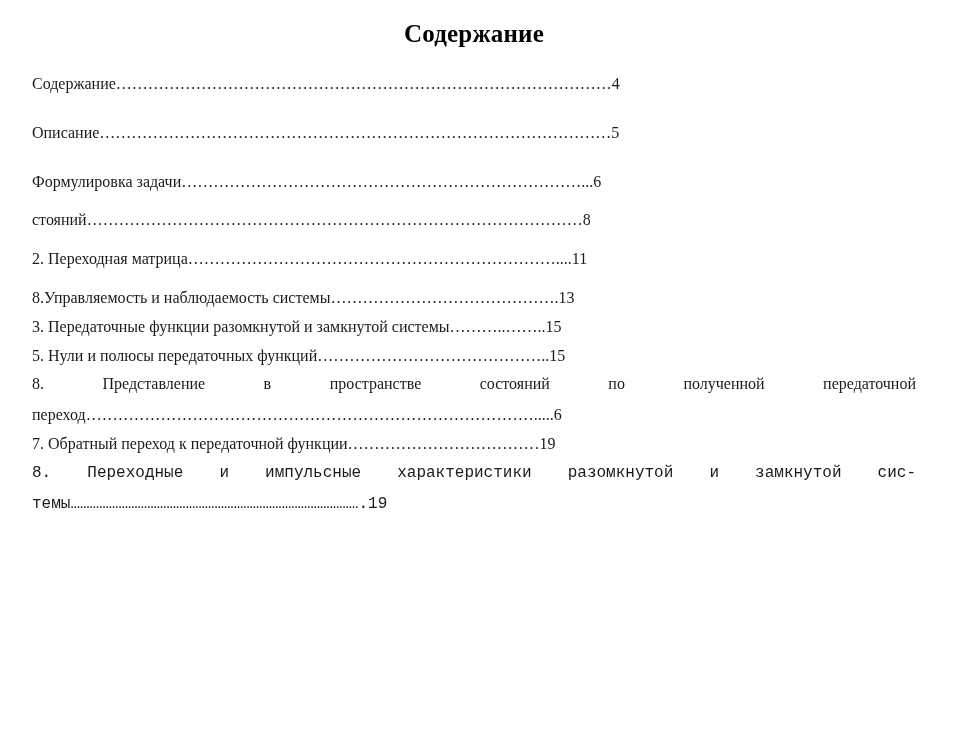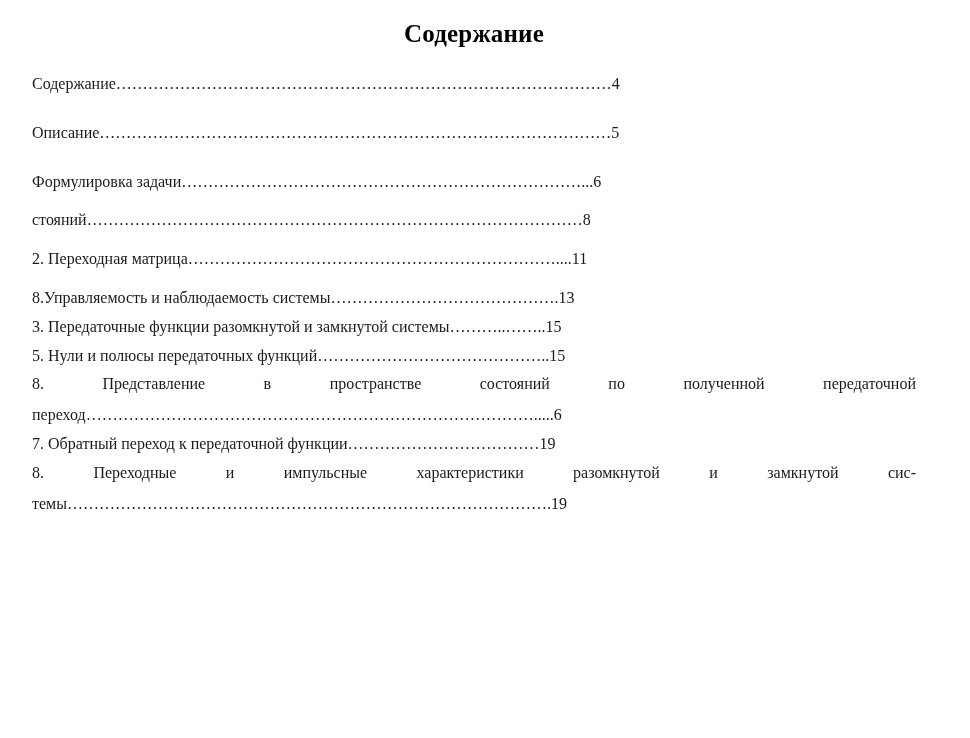--- a/index.html
+++ b/index.html
@@ -34,21 +34,21 @@
     line-height: 1.30;
     text-align: justify;
     text-justify: inter-word;
     color: #1a1a1a;
     position: relative;
   }
   
   .gap-lg { margin-bottom: 28px; }
   .gap-md { margin-bottom: 18px; }
   .gap-sm { margin-bottom: 8px; }
-  .gap-xs { margin-bottom: 16px; }
+  .gap-xs { margin-bottom: 16px; font-family: Liberation Mono, monospace; }
 
   .toc-entry .leader {
     letter-spacing: 0px;
   }
   .wrap-entry {
     text-align: justify;
   }
   .wrap-entry > .line1 {
     display: block;
     text-align: justify;

